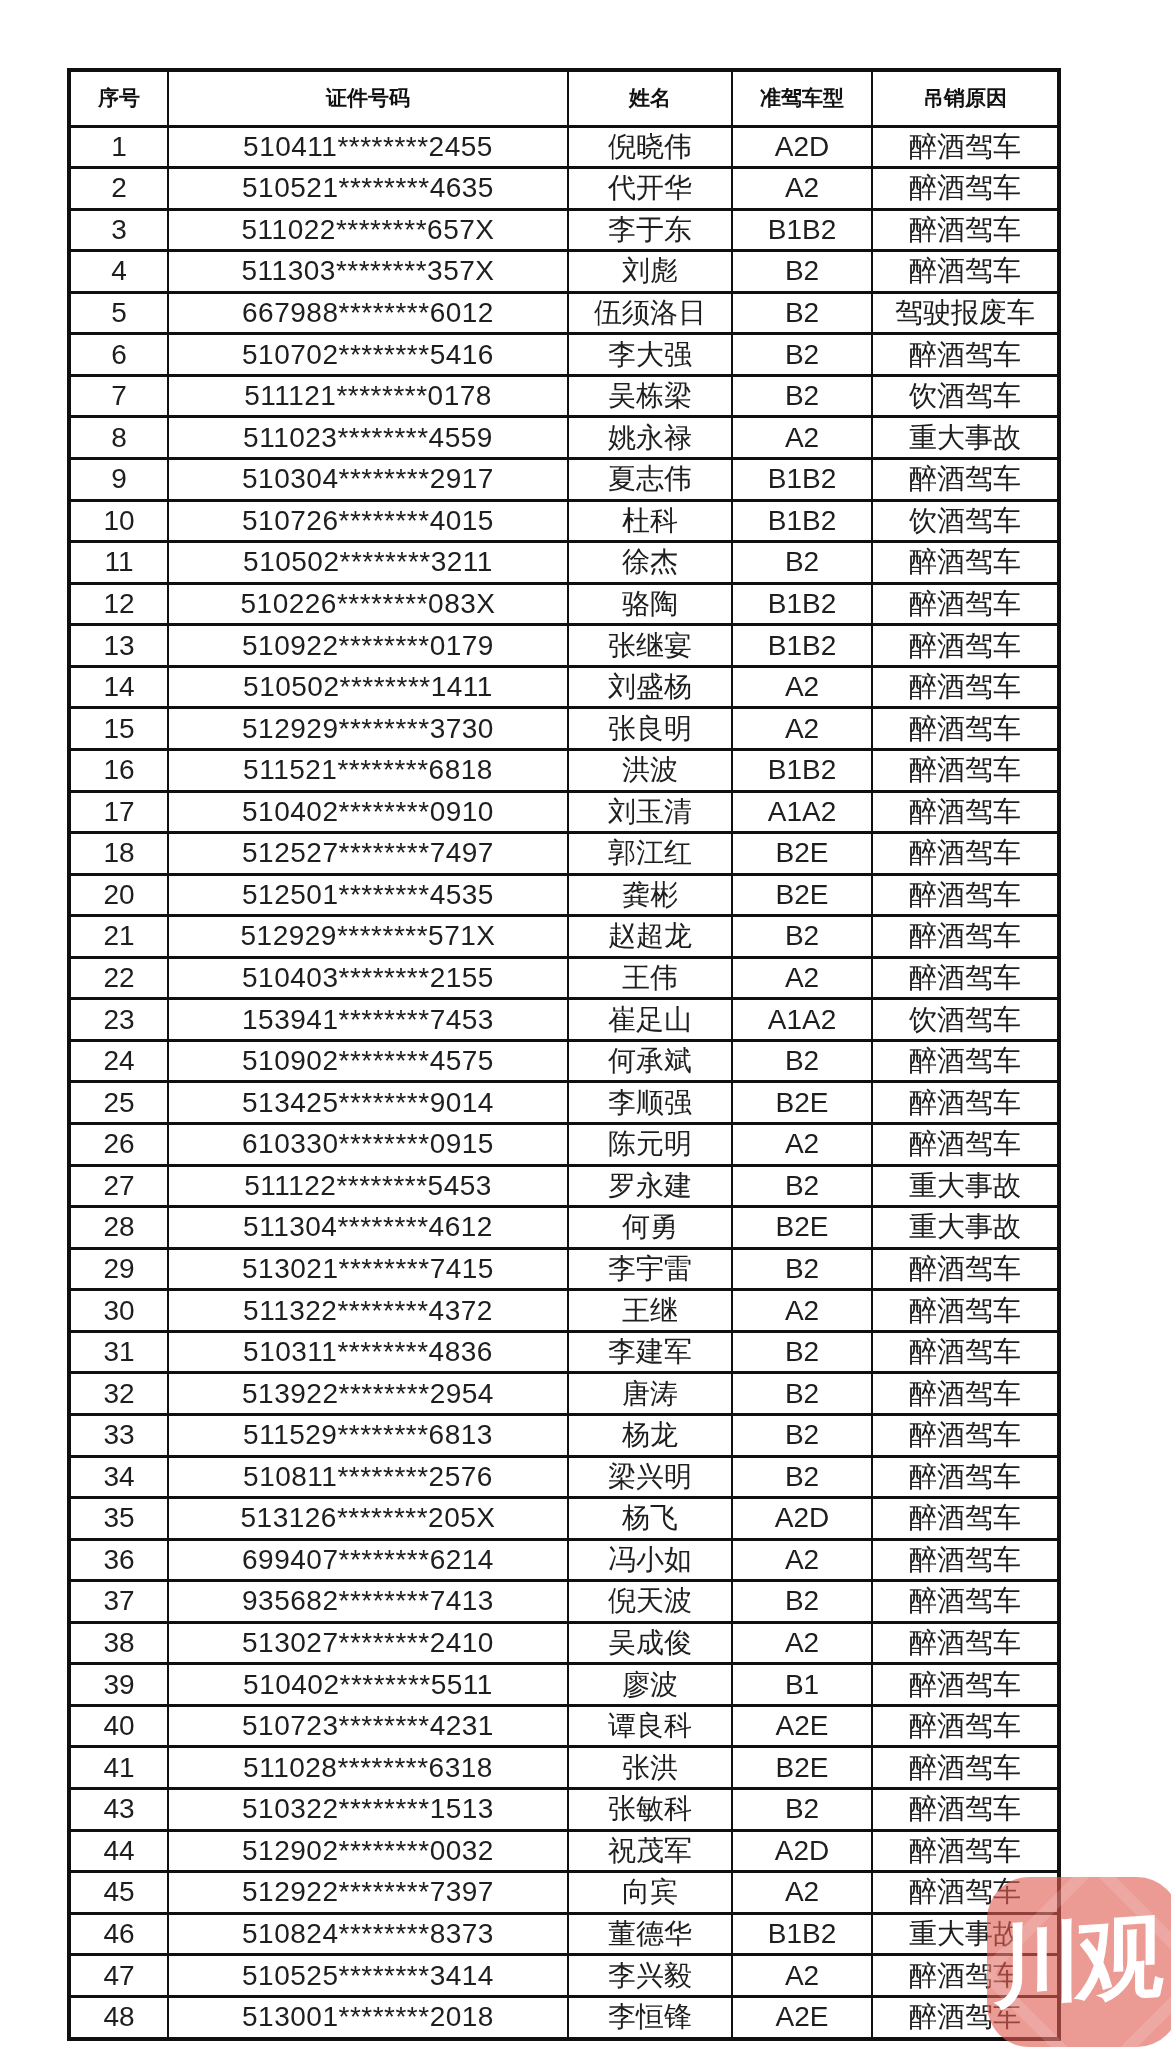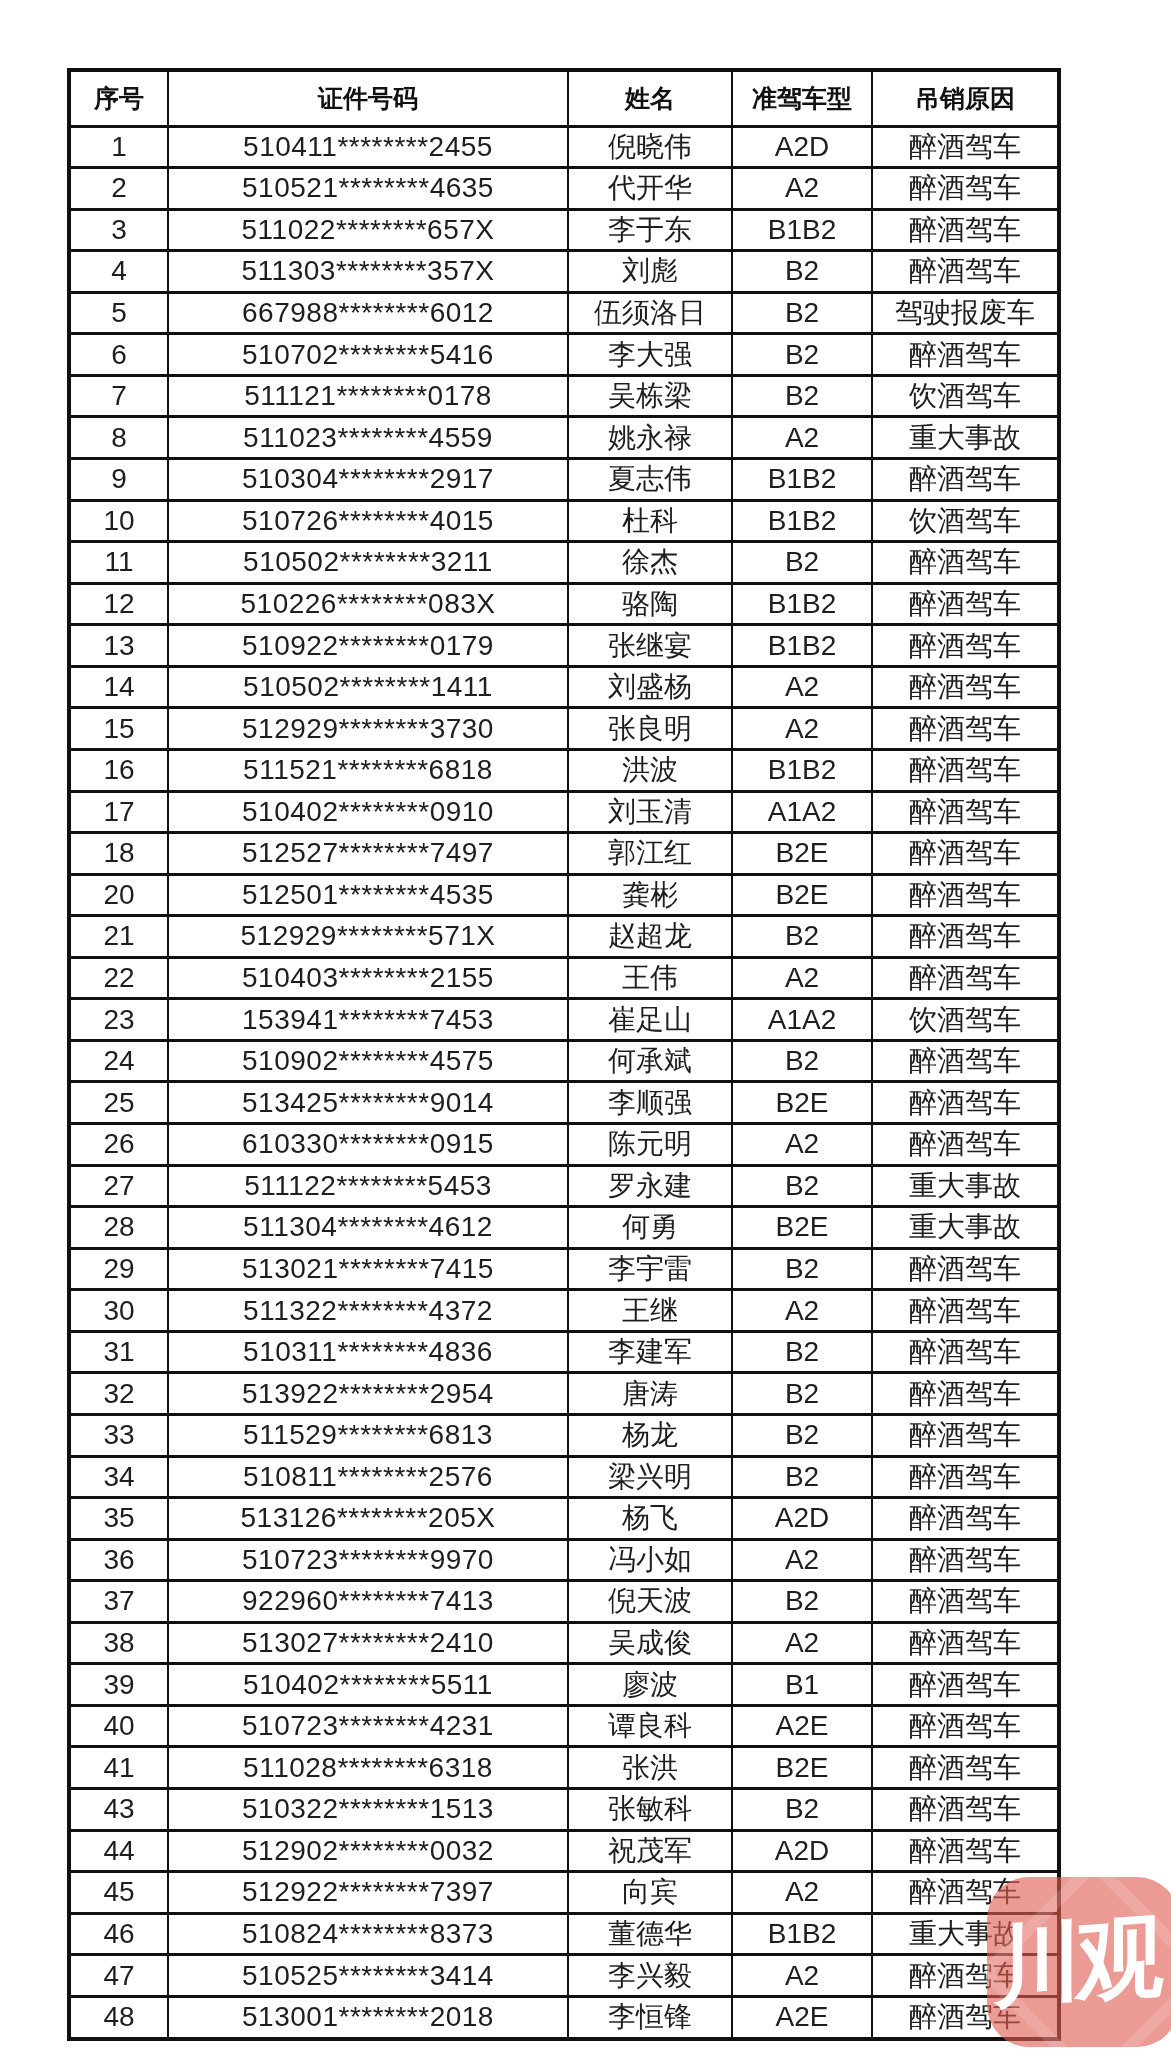--- a/index.html
+++ b/index.html
@@ -23,21 +23,21 @@
   col.c-name{width:164px;}
   col.c-type{width:140px;}
   col.c-reason{width:187px;}
   th,td{
     border:2px solid #101010;
     border-top-width:3px;border-bottom-width:3px;
     text-align:center;vertical-align:middle;
     padding:0;overflow:hidden;white-space:nowrap;
   }
   thead tr{height:56px;}
-  thead th{font-size:25px;font-weight:bold;color:#111;}
+  thead th{font-size:21px;font-weight:bold;color:#111;}
   tbody tr{height:37.6px;}
   tbody td{font-size:28px;font-weight:400;color:#1e1e1e;}
   td.id-cell{letter-spacing:0.5px;}
   
   .watermark{
     position:absolute;left:987px;top:1877px;width:192px;height:170px;
     border-radius:42px;
     display:flex;align-items:center;justify-content:center;
     pointer-events:none;
   }
@@ -310,28 +310,28 @@
   </tr>
         <tr>
     <td>35</td>
     <td class="id-cell">513126********205X</td>
     <td>杨飞</td>
     <td>A2D</td>
     <td>醉酒驾车</td>
   </tr>
         <tr>
     <td>36</td>
-    <td class="id-cell">510723********9970</td>
+    <td class="id-cell">699407********6214</td>
     <td>冯小如</td>
     <td>A2</td>
     <td>醉酒驾车</td>
   </tr>
         <tr>
     <td>37</td>
-    <td class="id-cell">922960********7413</td>
+    <td class="id-cell">935682********7413</td>
     <td>倪天波</td>
     <td>B2</td>
     <td>醉酒驾车</td>
   </tr>
         <tr>
     <td>38</td>
     <td class="id-cell">513027********2410</td>
     <td>吴成俊</td>
     <td>A2</td>
     <td>醉酒驾车</td>

